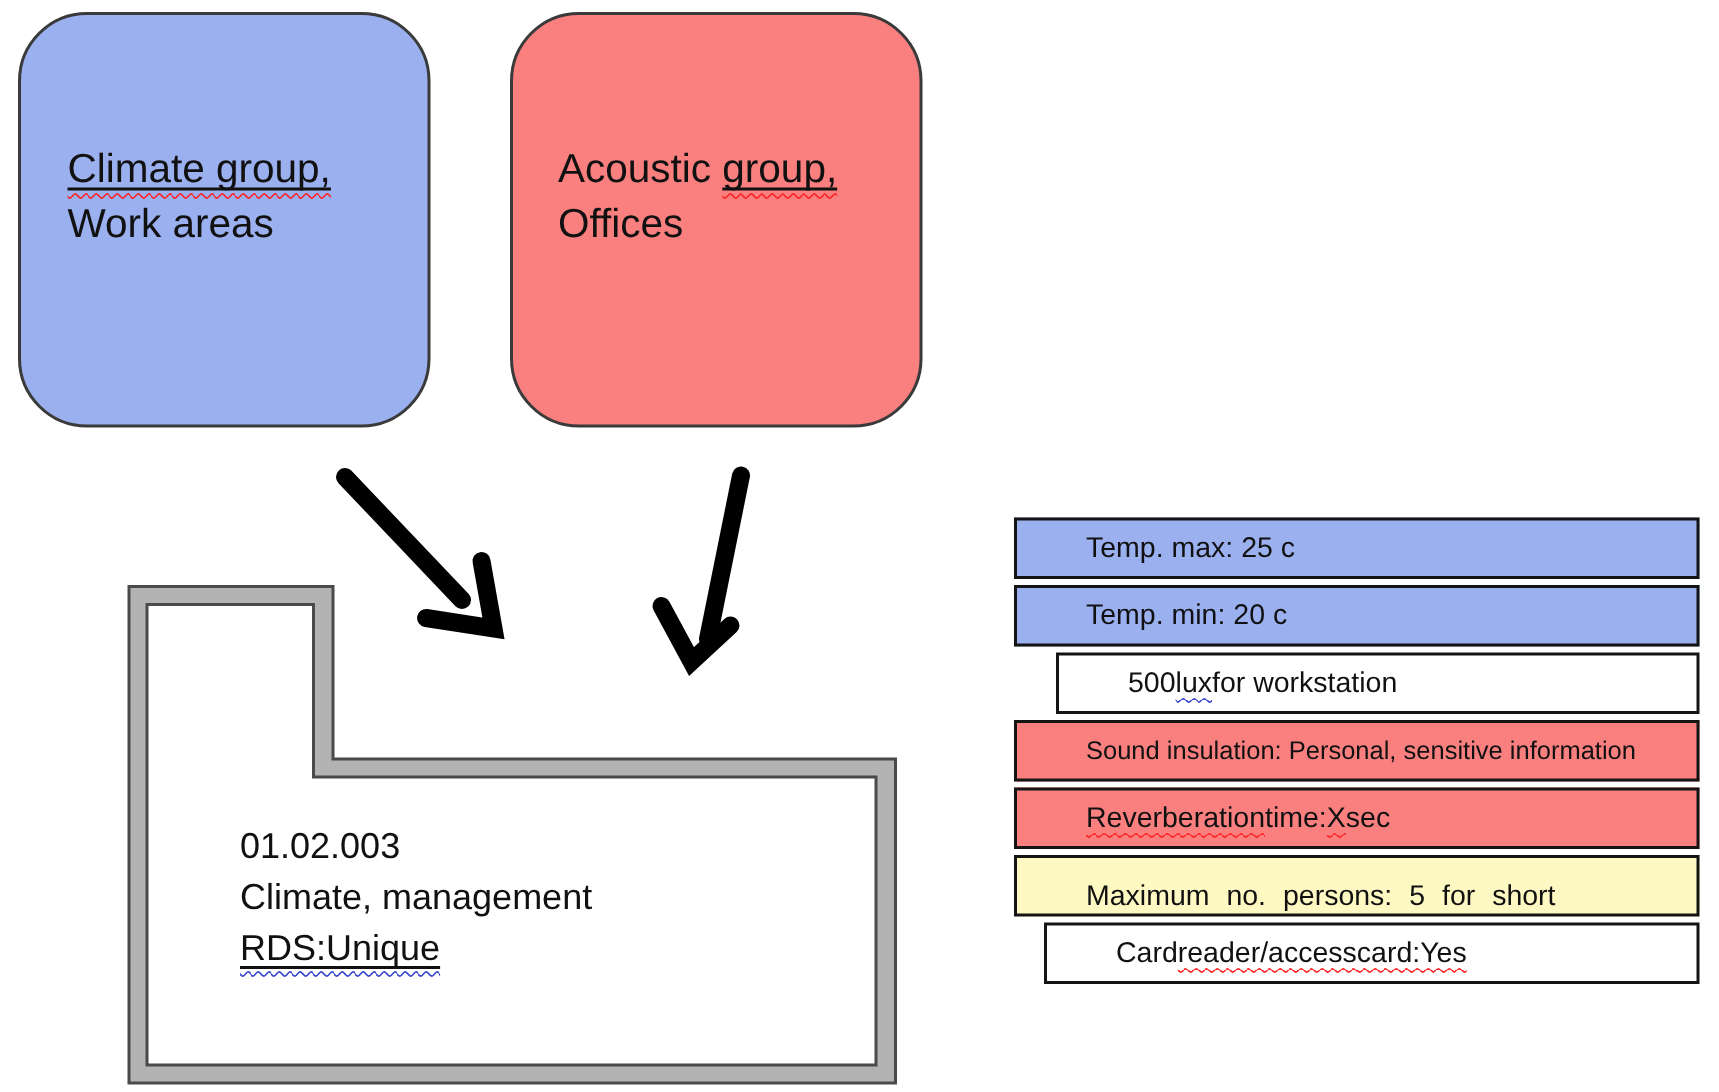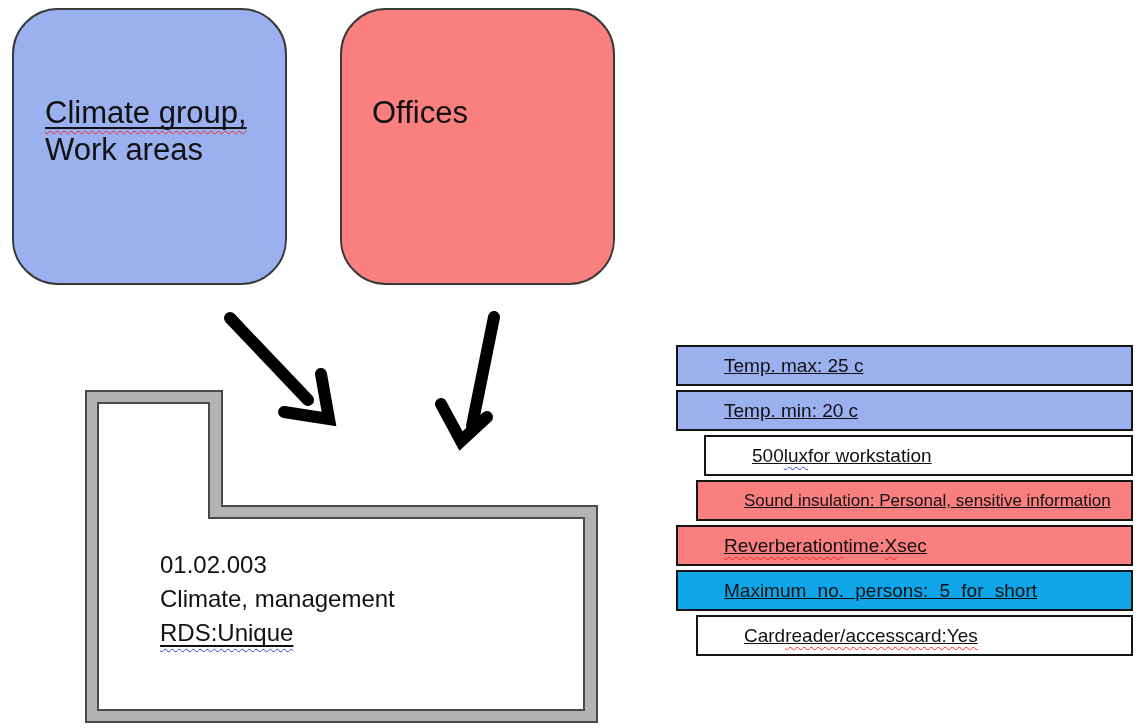--- a/index.html
+++ b/index.html
@@ -25,21 +25,21 @@
     height: 277px;
     border: 2px solid #3a3a3a;
     border-radius: 46px;
     box-sizing: border-box;
   }
   .box-blue { left: 12px; background: #9bb0ef; }
   .box-red  { left: 340px; background: #fa8080; }
   .box-text {
     position: absolute;
     top: 84px;
-    font-size: 31px;
+    font-size: 27px;
     line-height: 37px;
     white-space: nowrap;
   }
   .box-blue .box-text { left: 31px; }
   .box-red  .box-text { left: 30px; }
 
   
   .solid-u {
     text-decoration-line: underline;
     text-decoration-style: solid;
@@ -81,21 +81,20 @@
     line-height: 34px;
     white-space: nowrap;
   }
 
   
   .req-table {
     position: absolute;
     left: 676px;
     top: 345px;
     width: 457px;
-    text-decoration: underline;
   }
   .req-row {
     box-sizing: border-box;
     height: 41px;
     margin-bottom: 4px;
     border: 2px solid #141414;
     background: #ffffff;
     display: flex;
     align-items: center;
     padding-left: 46px;
@@ -112,20 +111,21 @@
 
   <div class="group-box box-blue" style="background: rgb(155, 176, 239);">
     <div class="box-text">
       <div><span class="solid-u"><span class="wavy-red">Climate group,</span></span></div>
       <div>Work areas</div>
     </div>
   </div>
 
   <div class="group-box box-red" style="background: rgb(250, 128, 128);">
     <div class="box-text">
+      <div><span>Acoustic </span><span class="solid-u"><span class="wavy-red">group,</span></span></div>
       <div>Offices</div>
     </div>
   </div>
 
   <svg id="overlay" width="1146" height="728" viewBox="0 0 1146 728">
 
     <path d="M86,391 H222 V506 H597 V722 H86 Z M98,403 V710 H584 V518 H209 V403 Z" fill="#b3b3b3" fill-rule="evenodd" stroke="#4a4a4a" stroke-width="2"></path>
 
     <g stroke="#000000" stroke-width="12" fill="none" stroke-linecap="round" stroke-linejoin="miter">
       <path d="M230,318 L308,400"></path>
@@ -149,30 +149,30 @@
         <span>Temp. max: 25 c</span>
       </div>
       <div class="req-row" style="background: rgb(155, 176, 239);">
         <span>Temp. min: 20 c</span>
       </div>
       <div class="req-row" style="background: rgb(255, 255, 255); margin-left: 28px;">
         <span>500 </span>
         <span class="wavy-blue">lux</span>
         <span> for workstation</span>
       </div>
-      <div class="req-row small" style="background: rgb(250, 128, 128); margin-left: 20px;">
+      <div class="req-row small" style="background: rgb(250, 128, 128);">
         <span>Sound insulation: Personal, sensitive information</span>
       </div>
       <div class="req-row" style="background: rgb(250, 128, 128);">
         <span class="wavy-red">Reverberation</span>
         <span> time: </span>
         <span class="wavy-red">X</span>
         <span> sec</span>
       </div>
-      <div class="req-row wide" style="background: #0ea5e9;">
+      <div class="req-row wide" style="background: #fef9c3; align-items: flex-end;">
         <span>Maximum no. persons: 5 for short</span>
       </div>
       <div class="req-row" style="background: rgb(255, 255, 255); margin-left: 20px;">
         <span>Card </span>
         <span class="wavy-red">reader/access</span>
         <span> </span>
         <span class="wavy-red">card:</span>
         <span> </span>
         <span class="wavy-red">Yes</span>
       </div>

